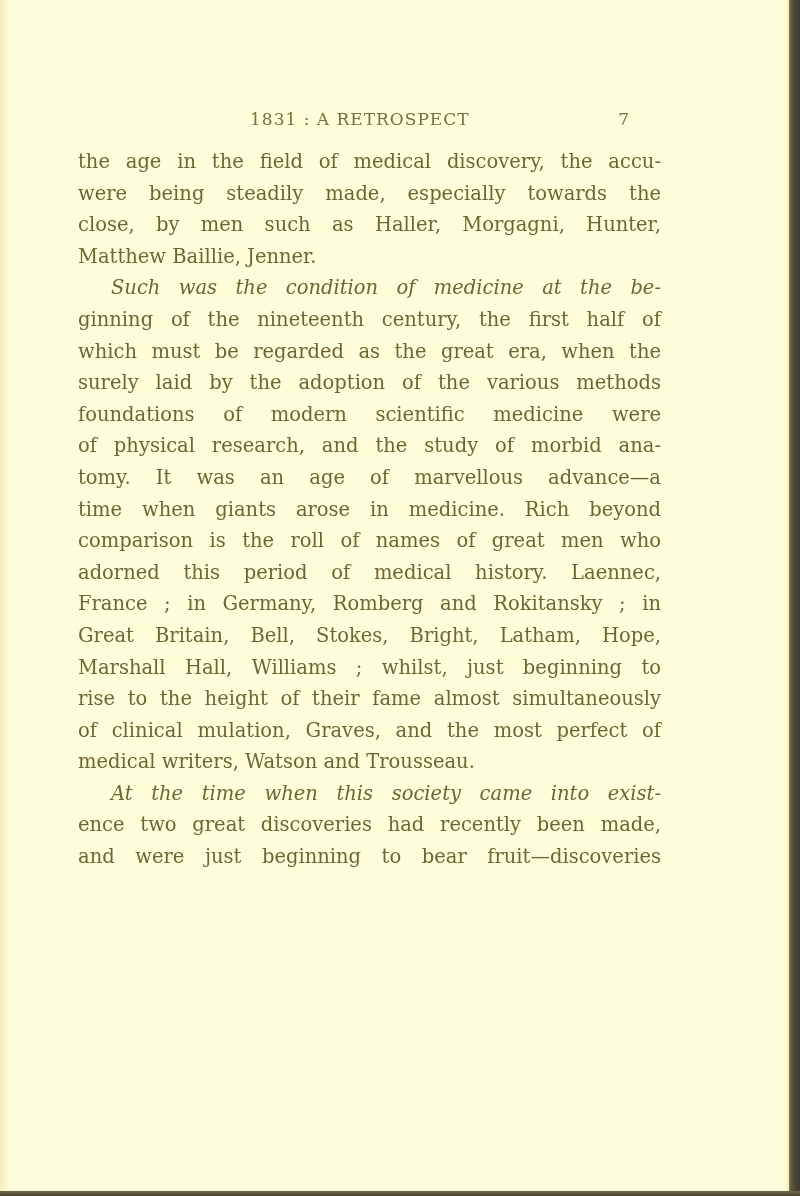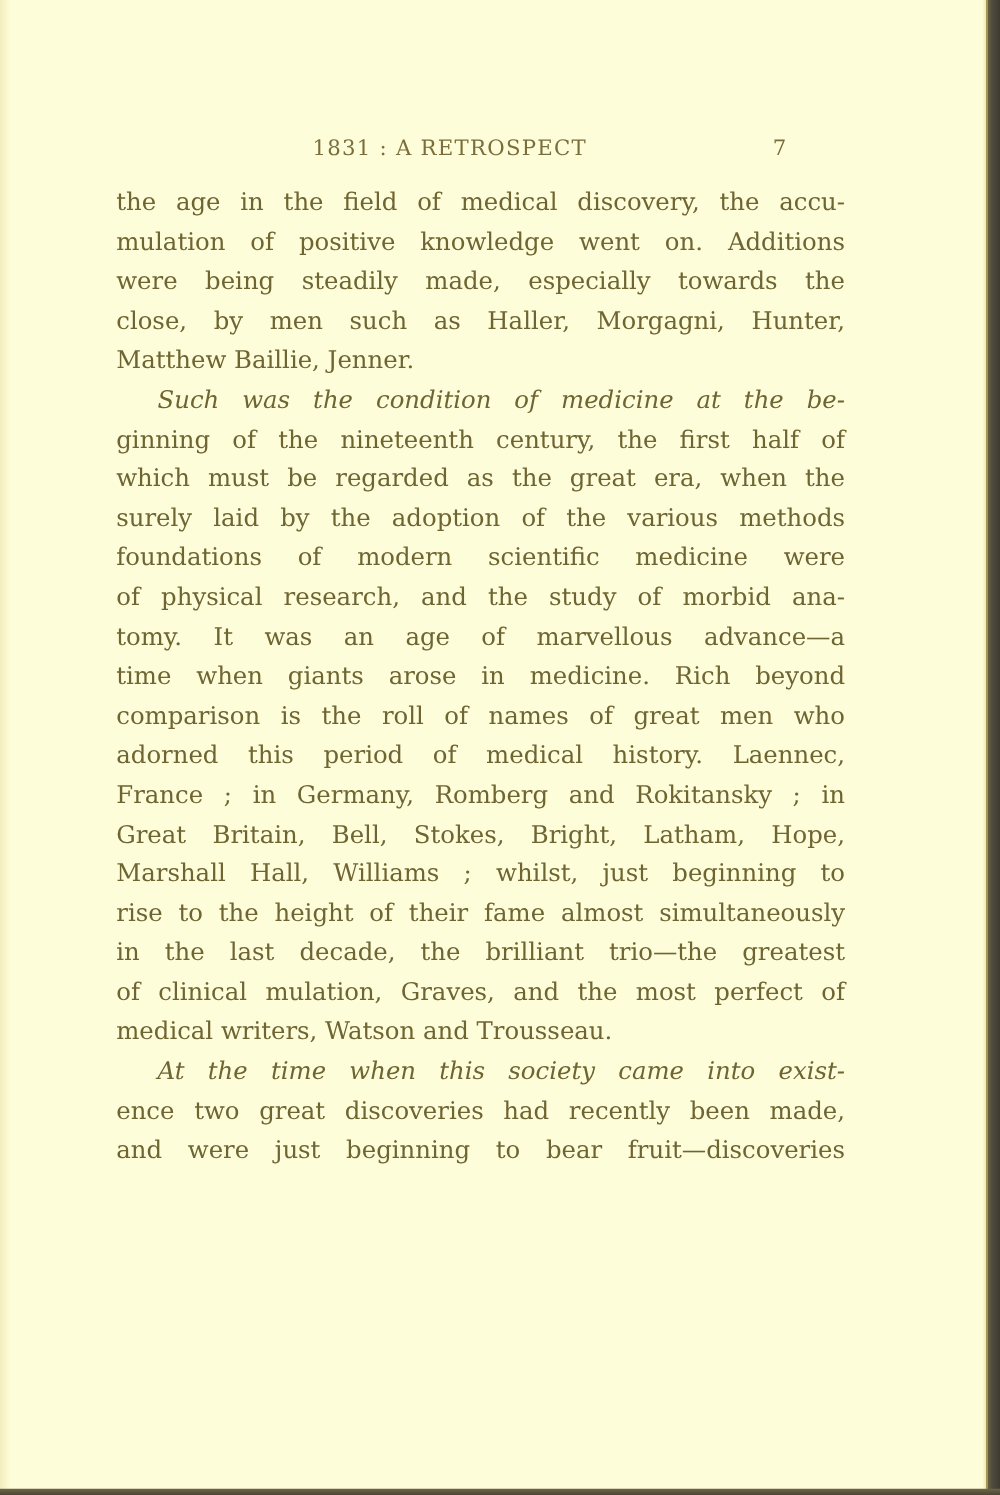--- a/index.html
+++ b/index.html
@@ -70,21 +70,21 @@
       left: 0;
       top: 0;
     }
     .running-head .page-num {
       position: absolute;
       right: 0;
       top: 0;
     }
     .body-text {
       position: absolute;
-      left: 93px;
+      left: 78px;
       top: 146px;
       width: 600px;
       color: #6f6533;
       font-size: 19.5px;
       line-height: 31.6px;
     }
     .line {
       display: block;
       white-space: nowrap;
       text-align: justify;
@@ -107,39 +107,37 @@
 <div class="page">
   <div class="left-edge"></div>
 
   <div class="running-head">
     <span class="title">1831 : A RETROSPECT</span>
     <span class="page-num">7</span>
   </div>
 
   <div class="body-text">
     <span class="line">the age in the field of medical discovery, the accu-</span>
-    <span class="line">mulation of positive knowledge went on. Additions</span>
     <span class="line">were being steadily made, especially towards the</span>
     <span class="line">close, by men such as Haller, Morgagni, Hunter,</span>
     <span class="line last">Matthew Baillie, Jenner.</span>
     <span class="line indent">Such was the condition of medicine at the be-</span>
     <span class="line">ginning of the nineteenth century, the first half of</span>
     <span class="line">which must be regarded as the great era, when the</span>
     <span class="line">surely laid by the adoption of the various methods</span>
     <span class="line">foundations of modern scientific medicine were</span>
     <span class="line">of physical research, and the study of morbid ana-</span>
     <span class="line">tomy. It was an age of marvellous advance—a</span>
     <span class="line">time when giants arose in medicine. Rich beyond</span>
     <span class="line">comparison is the roll of names of great men who</span>
     <span class="line">adorned this period of medical history. Laennec,</span>
     <span class="line">France ; in Germany, Romberg and Rokitansky ; in</span>
     <span class="line">Great Britain, Bell, Stokes, Bright, Latham, Hope,</span>
     <span class="line">Marshall Hall, Williams ; whilst, just beginning to</span>
     <span class="line">rise to the height of their fame almost simultaneously</span>
-    <span class="line">in the last decade, the brilliant trio—the greatest</span>
     <span class="line">of clinical mulation, Graves, and the most perfect of</span>
     <span class="line last">medical writers, Watson and Trousseau.</span>
     <span class="line indent">At the time when this society came into exist-</span>
     <span class="line">ence two great discoveries had recently been made,</span>
     <span class="line">and were just beginning to bear fruit—discoveries</span>
   </div>
 </div>
 
 <div class="page-fold"></div>
 <div class="spine"></div>

